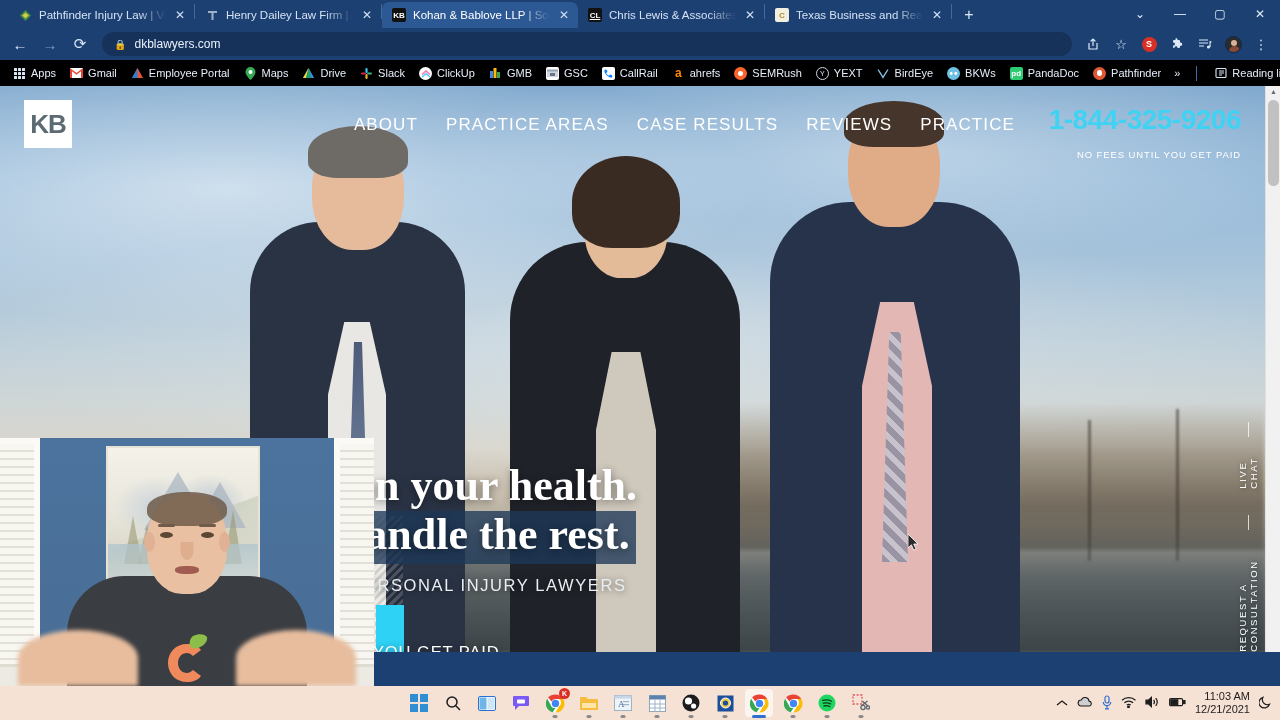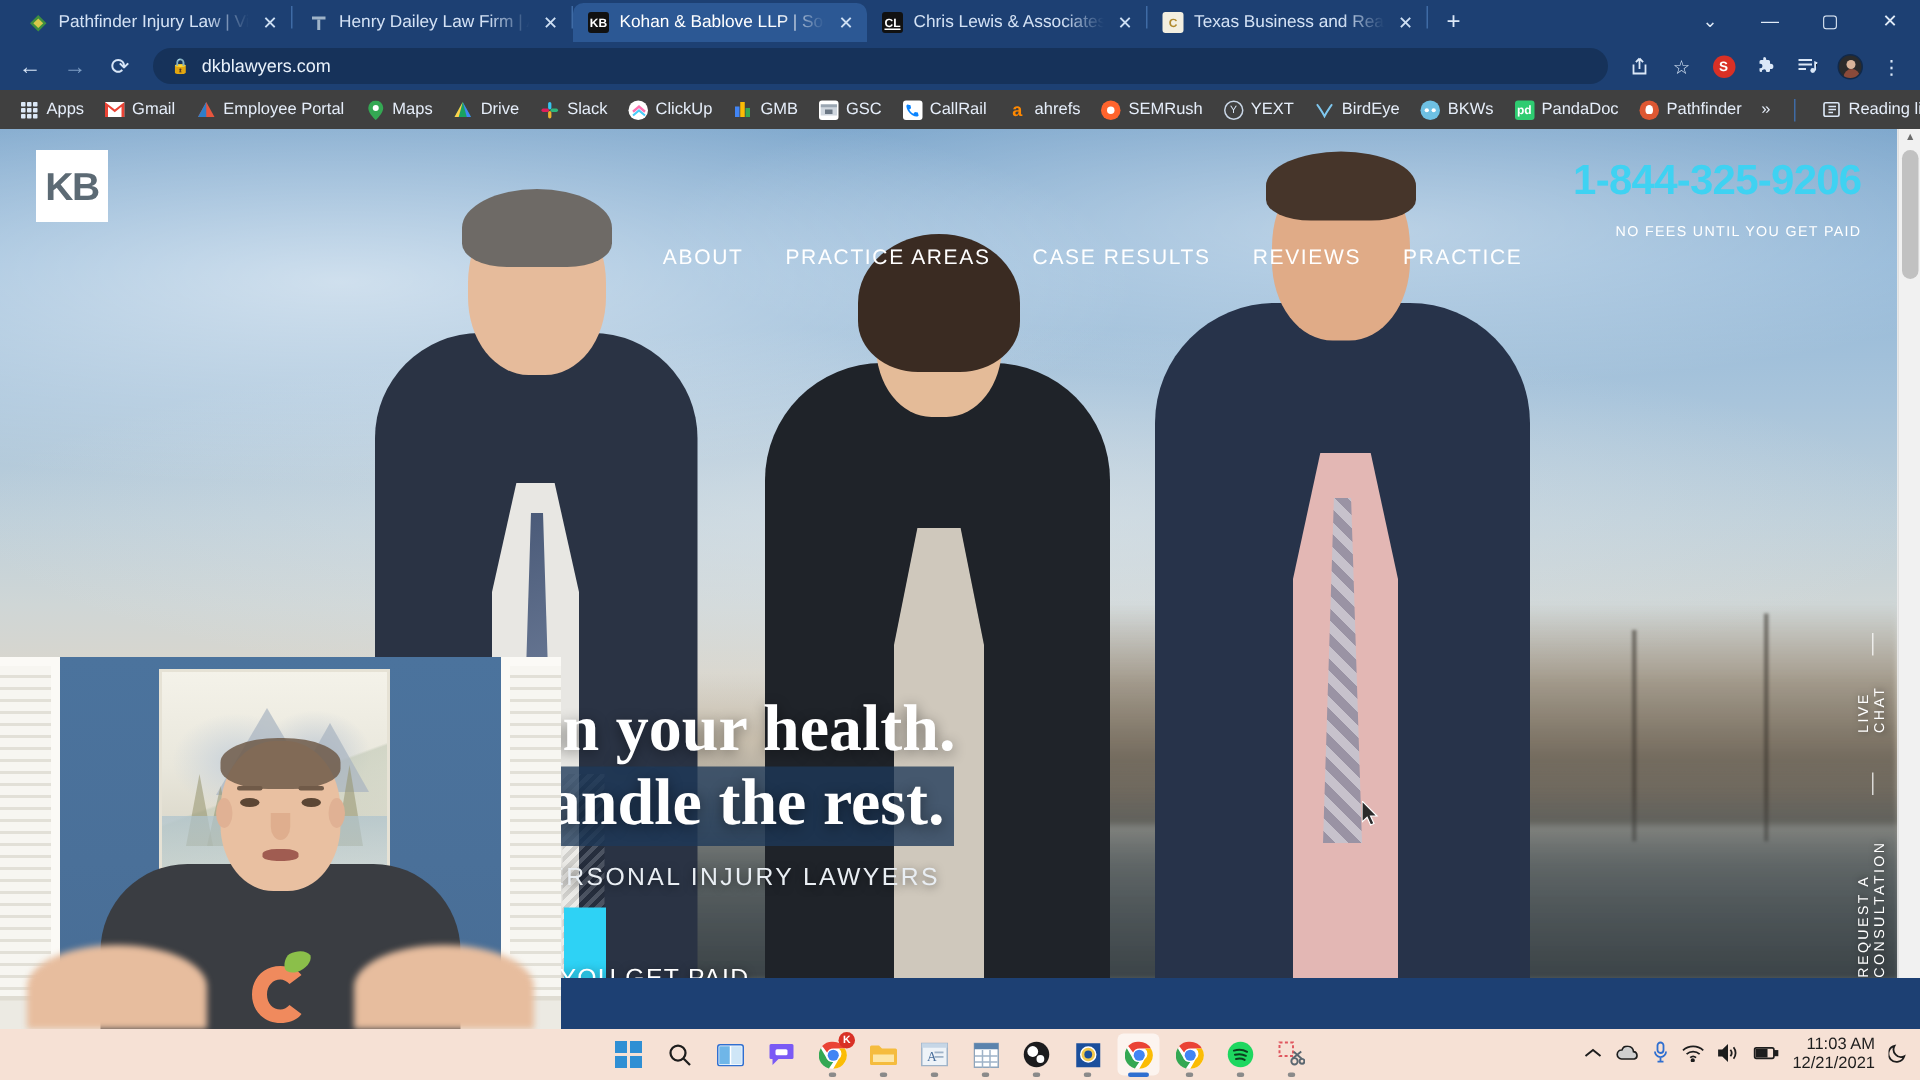--- a/index.html
+++ b/index.html
@@ -43,21 +43,21 @@
   .lock { font-size:10px; color:#cddcef; }
   .omniicons { display:flex; align-items:center; gap:2px; }
   .omniicons .oi { width:26px; height:26px; display:flex; align-items:center; justify-content:center; color:#dbe8f8; font-size:13px; }
   .ext-s { width:15px; height:15px; border-radius:50%; background:#d93025; color:#fff; font-size:9px; font-weight:bold;
            display:flex; align-items:center; justify-content:center; }
   .avatar { width:17px; height:17px; border-radius:50%; background:#2b2b2b; position:relative; overflow:hidden; border:1px solid #11294a; }
   .avatar::after { content:""; position:absolute; left:3px; top:9px; width:11px; height:11px; border-radius:50% 50% 0 0; background:#8a4a3a; }
   .avatar::before { content:""; position:absolute; left:5.5px; top:3px; width:6px; height:6px; border-radius:50%; background:#d9b49a; z-index:2; }
 
   
-  .bookmarks { height:26px; display:flex; align-items:center; padding:0 6px; gap:0; background:#404040; font-size:11px; color:#e6eefa; overflow:hidden; }
+  .bookmarks { height:26px; display:flex; align-items:center; padding:0 6px; gap:0; background:#000000; font-size:11px; color:#e6eefa; overflow:hidden; }
   .bm { display:flex; align-items:center; gap:5px; padding:2px 7px; white-space:nowrap; }
   .bmico { width:13px; height:13px; flex:0 0 13px; display:flex; align-items:center; justify-content:center; font-size:9px; border-radius:2px; }
   .bmgrid { display:grid; grid-template-columns:repeat(3,3px); grid-template-rows:repeat(3,3px); gap:1px; }
   .bmgrid i { background:#dce8f7; border-radius:0.5px; display:block; width:3px; height:3px; }
   .bmright { margin-left:auto; display:flex; align-items:center; gap:4px; }
   .bmdiv { width:1px; height:15px; background:#3f6ba5; margin:0 6px; }
 
   
   .viewport { position:absolute; left:0; right:0; top:86px; bottom:34px; background:#fff; overflow:hidden; }
   .scrollbar { position:absolute; right:0; top:0; bottom:0; width:15px; background:#f1f1f1; border-left:1px solid #e0e0e0; }
@@ -96,21 +96,21 @@
   .logomark { width:48px; height:48px; background:#ffffff; display:flex; align-items:center; justify-content:center; }
   .logomark span { font-family:"Liberation Sans",sans-serif; font-weight:bold; font-size:26px; color:#5c6a74; letter-spacing:-1px; }
   .logotext { color:#fff; line-height:1.02; padding-top:1px; }
   .logotext .l1 { font-family:"Liberation Serif",serif; font-size:22px; letter-spacing:.2px; }
   .logotext .l1 em { font-style:normal; font-size:17px; }
   .logotext .l2 { font-family:"Liberation Serif",serif; font-size:22px; }
   .logotext .l2 em { font-style:normal; font-size:15px; letter-spacing:.5px; }
   .logotext .l3 { font-size:8px; letter-spacing:3.2px; color:#d8e2ea; margin-top:2px; }
 
   .nav { position:absolute; right:250px; top:29px; display:flex; gap:28px; }
-  .nav a { color:#ffffff; font-size:14px; letter-spacing:1.1px; text-decoration:none; white-space:nowrap;margin-top:48px; }
+  .nav a { color:#ffffff; font-size:17px; letter-spacing:1.1px; text-decoration:none; white-space:nowrap; }
   .phoneblk { position:absolute; right:24px; top:20px; text-align:right; }
   .phone { color:#3fd2f2; font-size:28px; font-weight:bold; letter-spacing:-0.5px; line-height:1; font-family:"Liberation Sans",sans-serif; }
   .phonesub { color:#ffffff; font-size:9.5px; letter-spacing:.9px; margin-top:15px; }
 
   
   .herocopy { position:absolute; left:232px; top:378px; z-index:5; width:620px; }
   .h1a, .h1b { font-family:"Liberation Serif", serif; font-size:44px; line-height:1.02; color:#fff; font-weight:bold;
               text-shadow:0 2px 9px rgba(0,0,0,.45); }
   .h1b-wrap { display:inline-block; background:rgba(29,56,89,.78); padding:2px 6px 6px 0; margin-top:2px; }
   .sub { margin-top:12px; color:#e9eef3; font-size:16.5px; letter-spacing:1.6px; text-shadow:0 1px 6px rgba(0,0,0,.5); }

